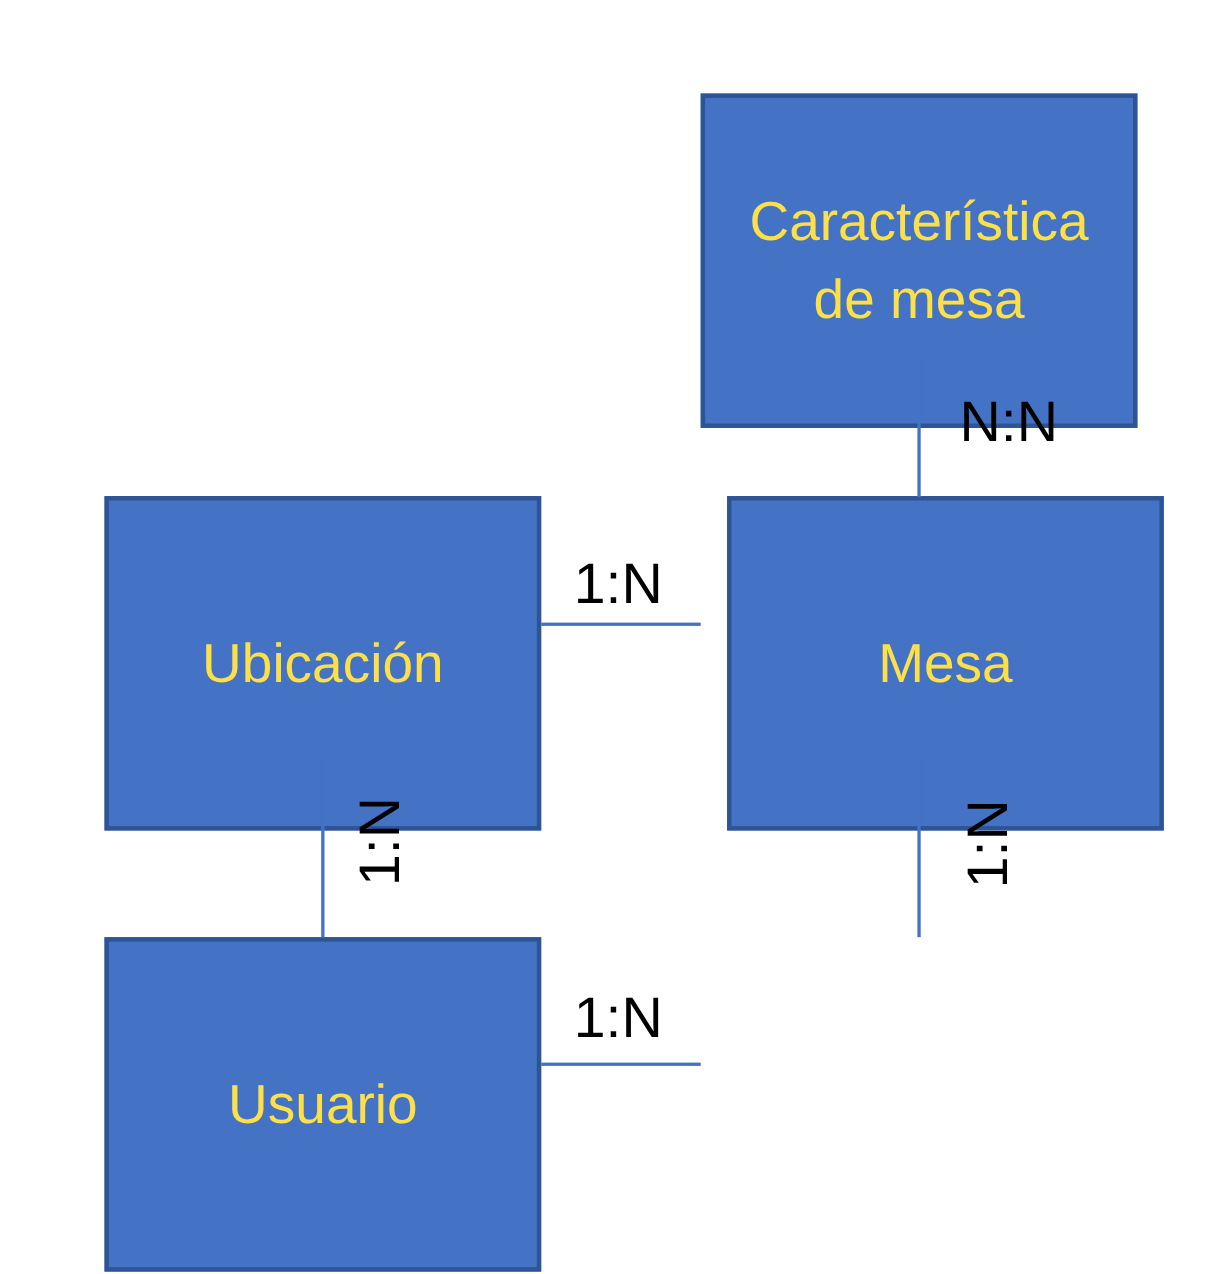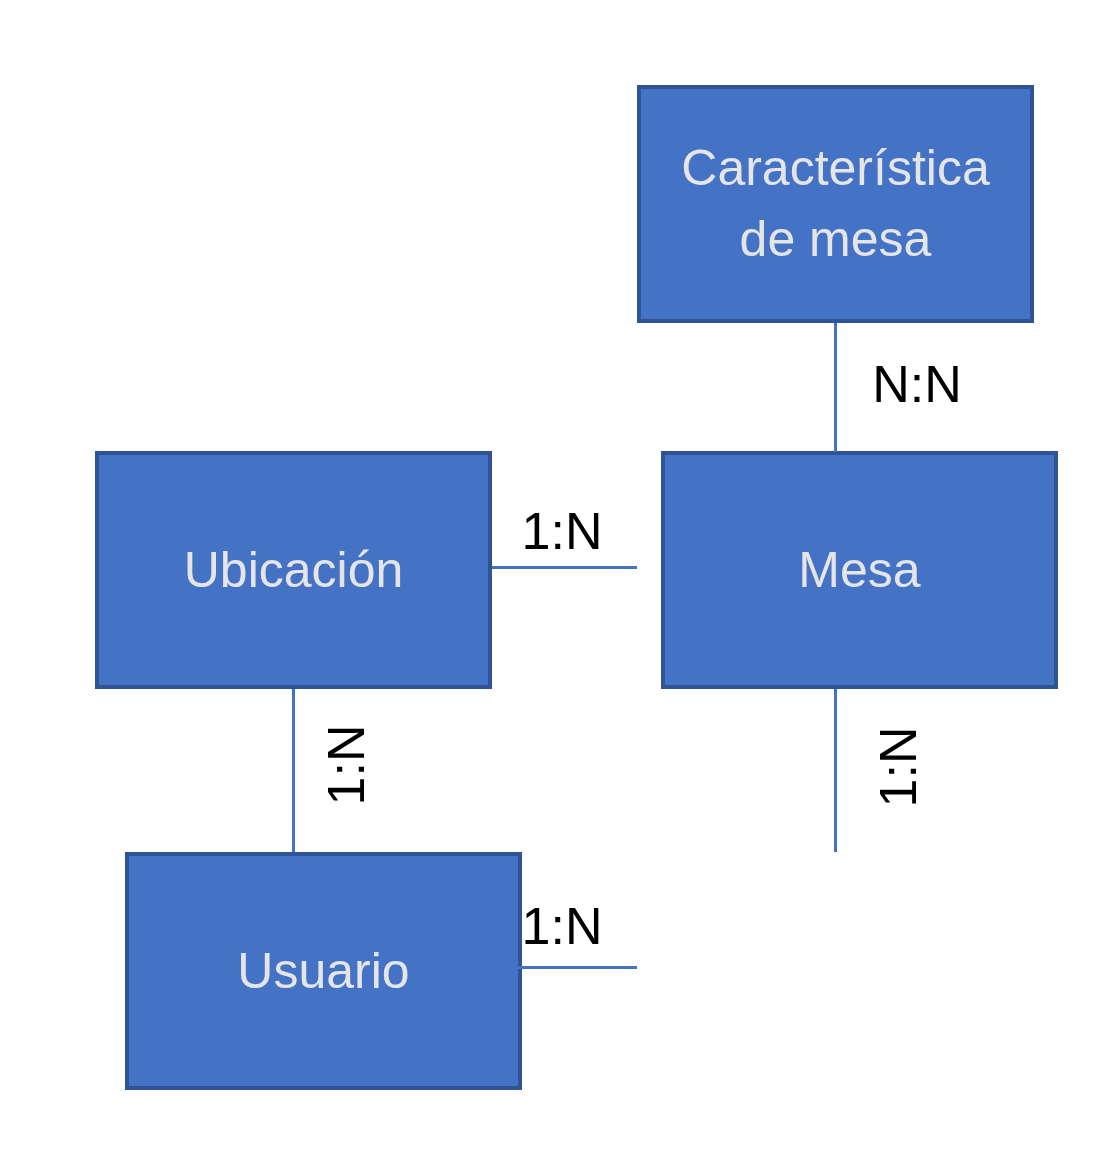--- a/index.html
+++ b/index.html
@@ -11,25 +11,25 @@
   .canvas {
     position: relative;
     width: 1104px;
     height: 1158px;
     background: #ffffff;
     overflow: hidden;
   }
   .entity {
     position: absolute;
     width: 397px;
-    height: 238px;
+    height: 304px;
     box-sizing: border-box;
     background: #4472C4;
     border: 4px solid #2F5496;
-    color: #e5e5e5;
+    color: #fde047;
     display: flex;
     align-items: center;
     justify-content: center;
     text-align: center;
     font-size: 50px;
     line-height: 1.42;
     padding: 0 14px;
   }
   .connector {
     position: absolute;
@@ -43,21 +43,21 @@
     transform: translate(-50%, -50%);
   }
   .rel-label.rot {
     transform: translate(-50%, -50%) rotate(-90deg);
   }
 
   
   .e-caracteristica { left: 637px; top: 85px;  }
   .e-ubicacion      { left: 95px;  top: 451px; justify-content: center; }
   .e-mesa           { left: 637px; top: 451px; margin-left: 24px; }
-  .e-usuario        { left: 95px;  top: 852px; margin-left: 30px; }
+  .e-usuario        { left: 95px;  top: 852px; }
   .e-reserva        { left: 637px; top: 852px; }
 
   
   .c-car-mesa { left: 834px; top: 323px; width: 3px;   height: 129px; }
   .c-ubi-mesa { left: 492px; top: 566px; width: 145px; height: 3px;   }
   .c-ubi-usu  { left: 292px; top: 689px; width: 3px;   height: 163px; }
   .c-mesa-res { left: 834px; top: 689px; width: 3px;   height: 163px; }
   .c-usu-res  { left: 492px; top: 966px; width: 145px; height: 3px;   }
 
   

